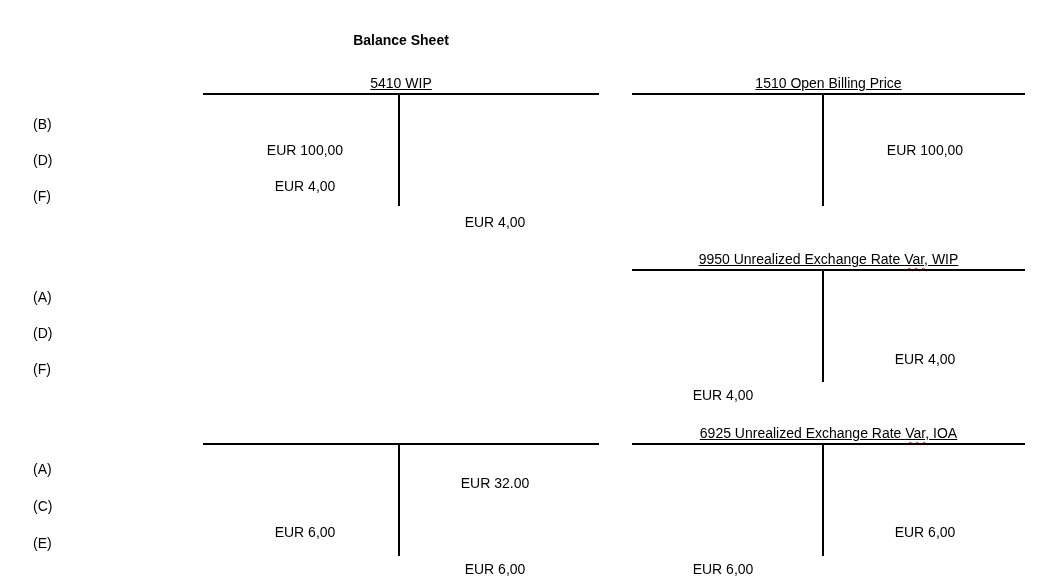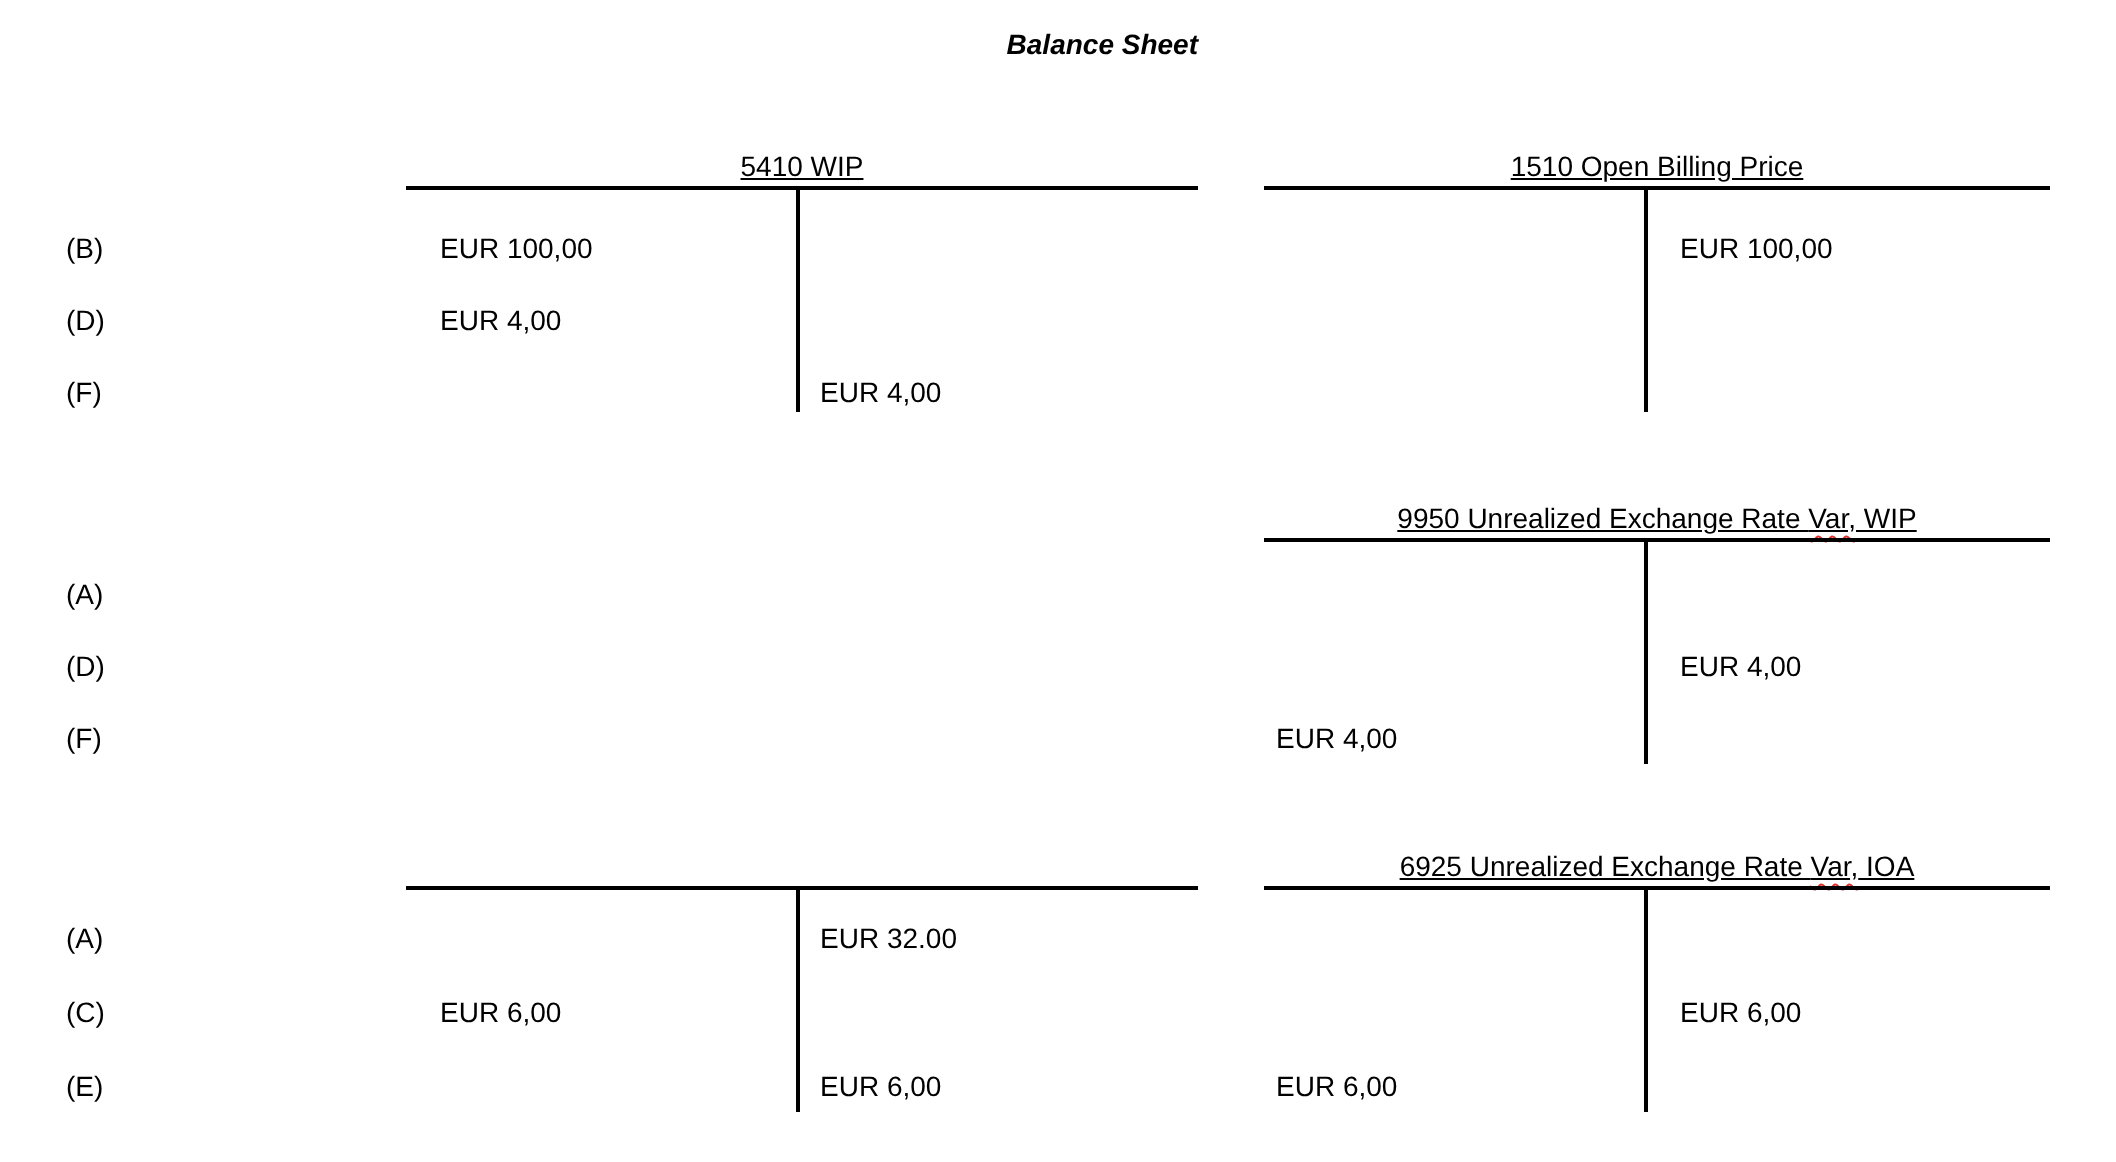--- a/index.html
+++ b/index.html
@@ -1,39 +1,39 @@
 <!DOCTYPE html>
 <html style="--text: #000000; --line: #000000; --spellcheck-squiggle: #e0302c;"><head>
 <meta charset="utf-8">
 <style>
   html,body{margin:0;padding:0;background:#fff;}
   .page{
     position:relative;width:1058px;height:581px;background:#fff;overflow:hidden;
     font-family:"Liberation Sans",sans-serif;font-size:14px;color:var(--text,#000);
   }
   .col-header{
-    position:absolute;top:13px;height:18px;line-height:18px;
-    font-weight:bold;text-align:right;white-space:nowrap;font-style:italic;
+    position:absolute;top:31px;height:18px;line-height:18px;
+    font-weight:bold;text-align:center;white-space:nowrap;
   }
   .entry-label{
     position:absolute;left:33px;width:46px;height:18px;line-height:18px;
     text-align:left;white-space:nowrap;
   }
   .taccount{position:absolute;}
   .t-title{
     position:absolute;top:0;left:0;right:0;height:19px;line-height:19px;
     text-align:center;white-space:nowrap;text-decoration:underline;
   }
   .t-hline{position:absolute;top:19px;left:0;right:0;height:0;border-top:2px solid var(--line,#000);}
   .t-vline{position:absolute;top:21px;height:111px;width:2px;background:var(--line,#000);}
   .bs .t-vline{left:195px;}
   .pl .t-vline{left:190px;}
   .amount{
     position:absolute;width:170px;height:18px;line-height:18px;
-    text-align:left;white-space:nowrap;
+    text-align:center;white-space:nowrap;margin-top:26px;
   }
   .bs .amount.debit{right:209px;}
   .bs .amount.credit{right:19px;}
   .pl .amount.debit{right:217px;}
   .pl .amount.credit{right:15px;}
   .misspelled{
     text-decoration-line:underline;
     text-decoration-style:wavy;
     text-decoration-color:var(--spellcheck-squiggle,#e0302c);
     text-decoration-thickness:1px;
@@ -80,21 +80,21 @@
     <div class="t-title"><span>9950 Unrealized Exchange Rate </span><span class="misspelled">Var,</span><span> WIP</span></div>
     <div class="t-hline"></div>
     <div class="t-vline"></div>
     <div class="amount credit" style="top:74px;">EUR 4,00</div>
     <div class="amount debit" style="top:110px;">EUR 4,00</div>
   </div>
 
   <div class="taccount bs" style="left:203px;top:424px;width:396px;height:133px;">
     <div class="t-hline"></div>
     <div class="t-vline"></div>
-    <div class="amount credit" style="top:36px;">EUR 32.00</div>
+    <div class="amount credit" style="top:24px;">EUR 32.00</div>
     <div class="amount debit" style="top:73px;">EUR 6,00</div>
     <div class="amount credit" style="top:110px;">EUR 6,00</div>
   </div>
 
   <div class="taccount pl" style="left:632px;top:424px;width:393px;height:133px;">
     <div class="t-title"><span>6925 Unrealized Exchange Rate </span><span class="misspelled">Var,</span><span> IOA</span></div>
     <div class="t-hline"></div>
     <div class="t-vline"></div>
     <div class="amount credit" style="top:73px;">EUR 6,00</div>
     <div class="amount debit" style="top:110px;">EUR 6,00</div>

